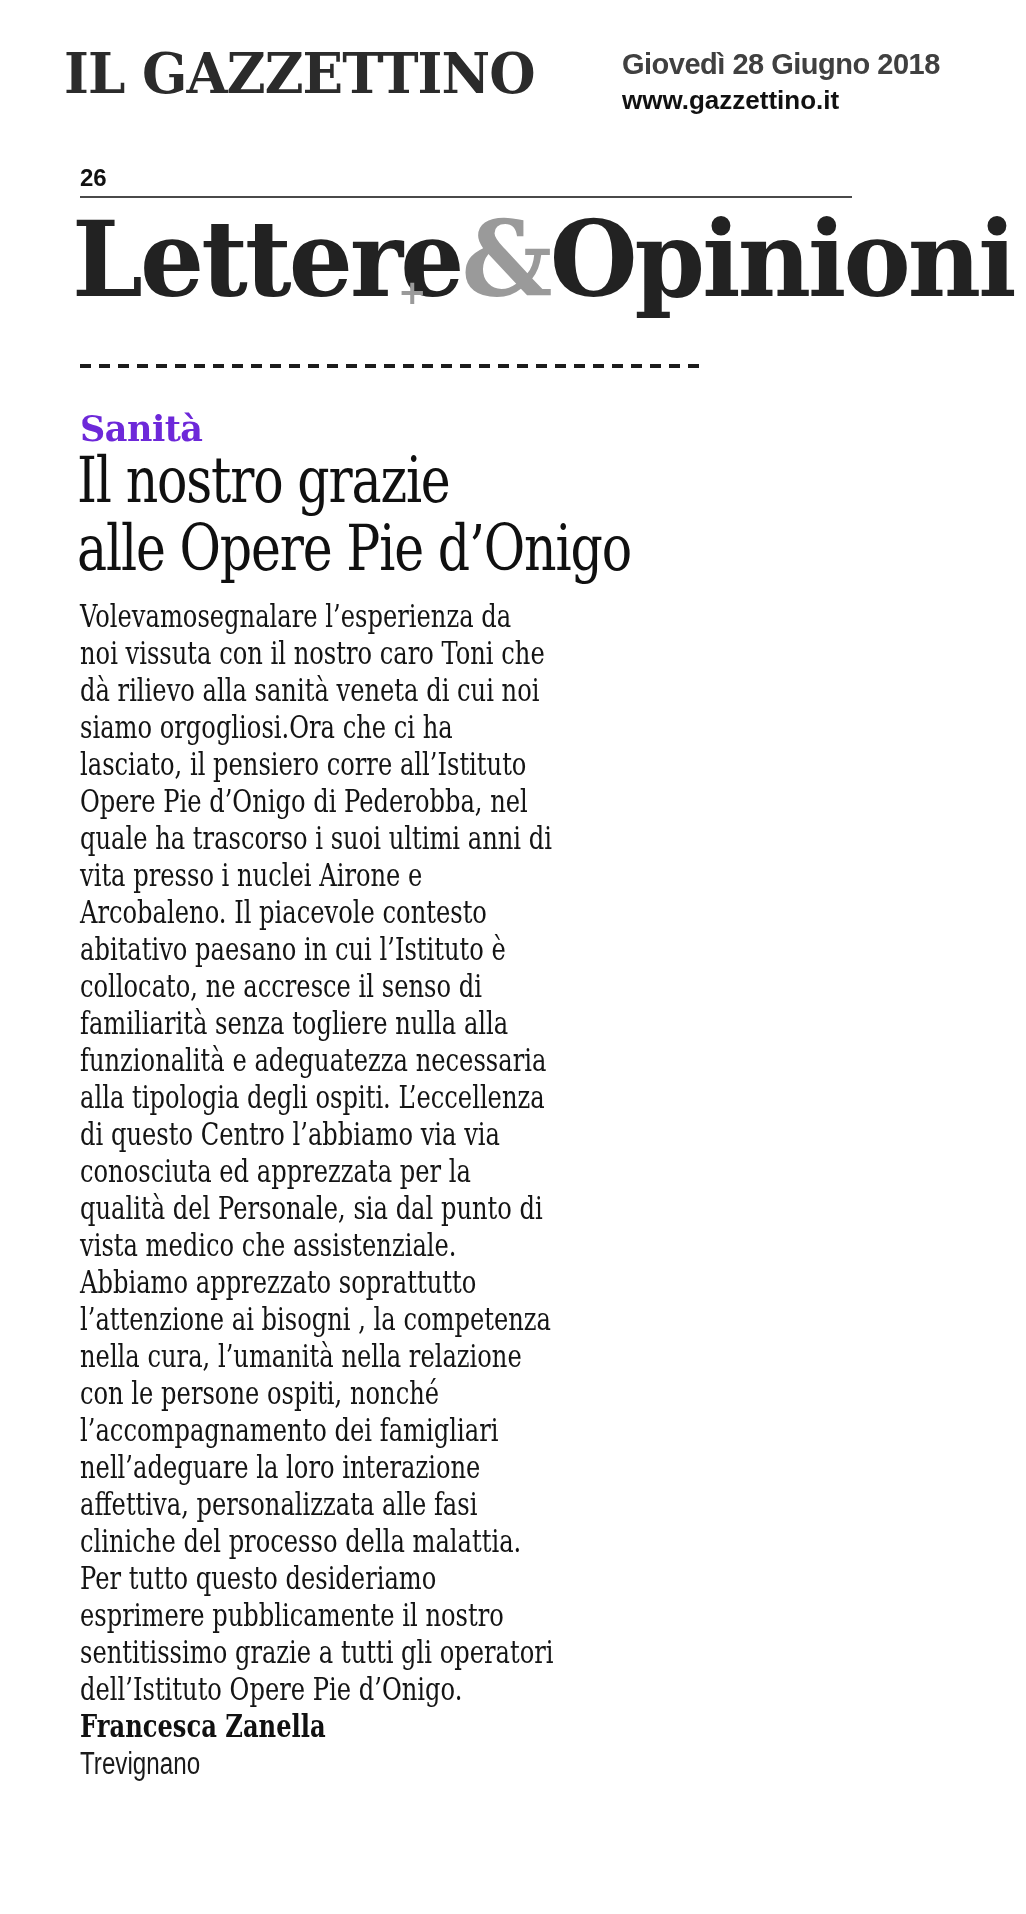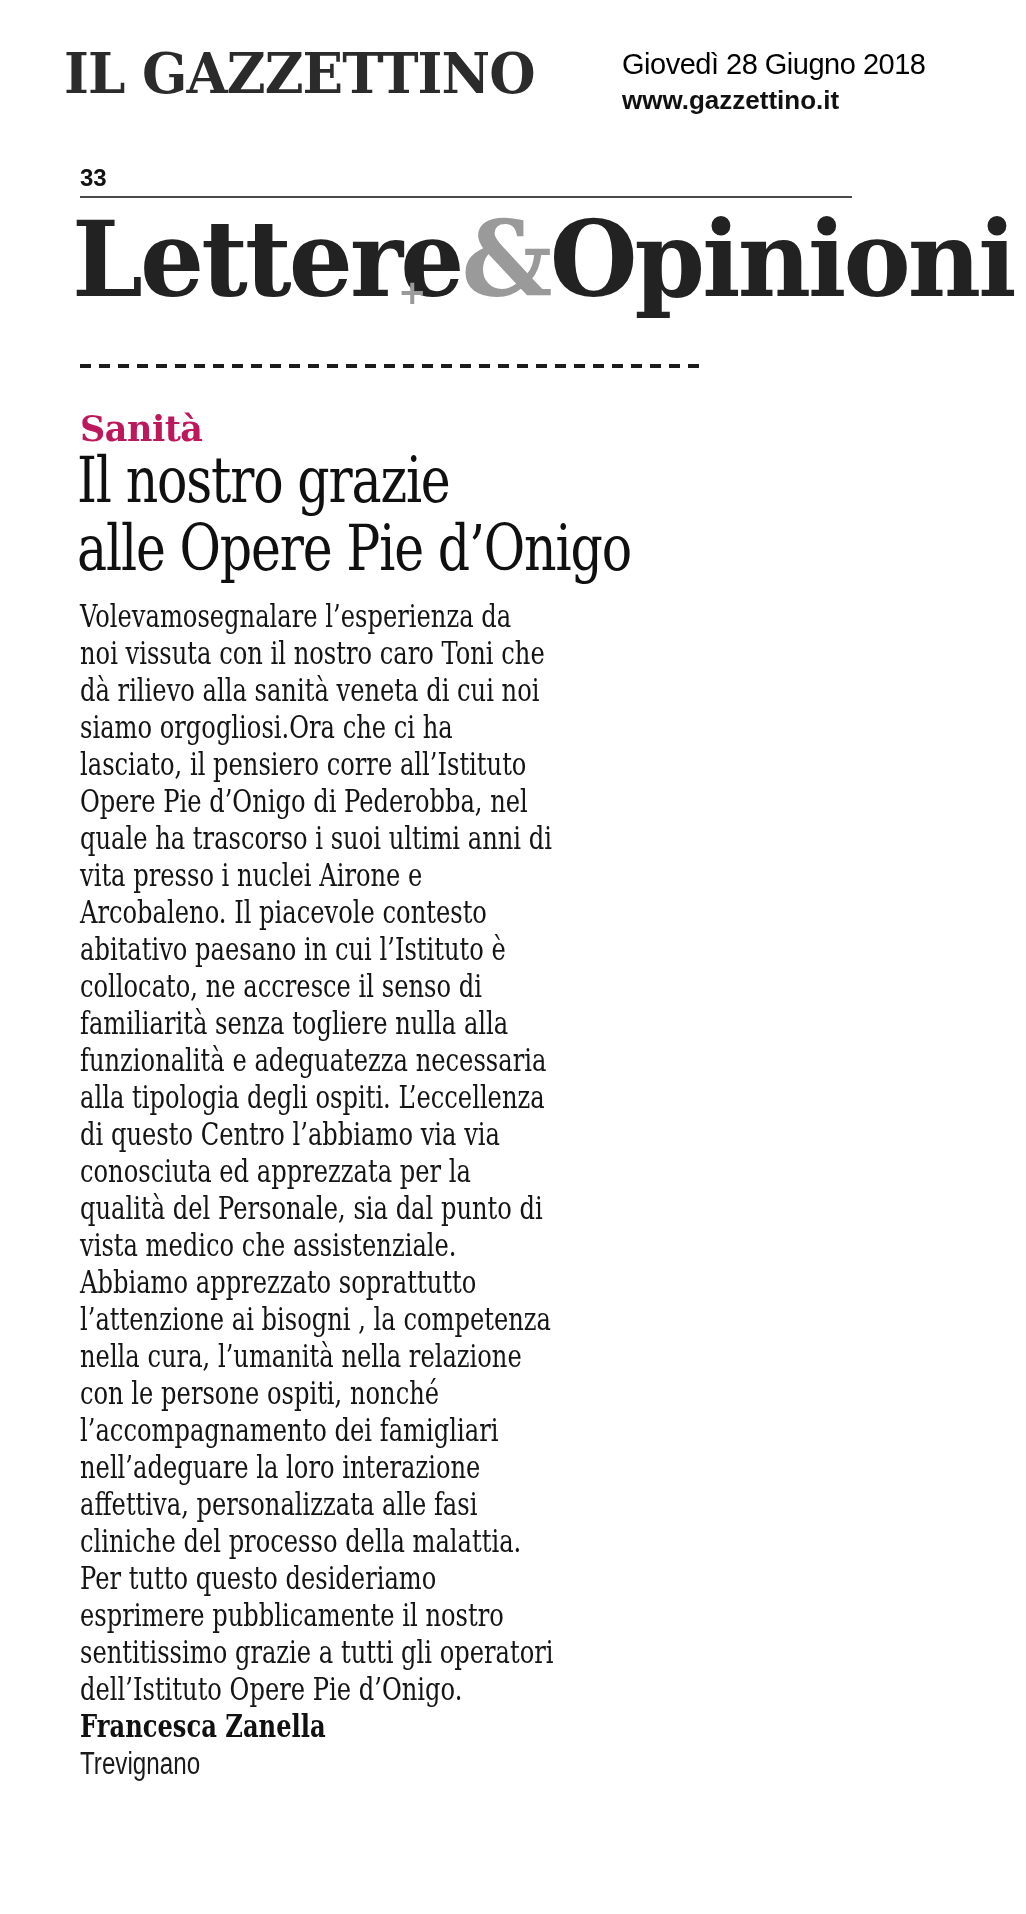--- a/index.html
+++ b/index.html
@@ -25,22 +25,22 @@
     transform-origin: left top;
     white-space: nowrap;
   }
   .date-block {
     left: 622px; top: 48px;
     font-family: "Liberation Sans", sans-serif;
     white-space: nowrap;
   }
   .date-line {
     font-size: 29px;
-    font-weight: 400;
-    color: #000000;
+    font-weight: 700;
+    color: #404040;
     letter-spacing: -0.5px;
   }
   .site-line {
     font-size: 26px;
     font-weight: 700;
     color: #111111;
     margin-top: 4px;
     letter-spacing: 0px;
   }
 
@@ -88,21 +88,21 @@
       #1c1c1c 0px, #1c1c1c 11px,
       transparent 11px, transparent 19px);
   }
 
   
   .kicker {
     left: 80px; top: 408px;
     font-family: "DejaVu Serif", serif;
     font-weight: 700;
     font-size: 35px;
-    color: #be185d;
+    color: #6d28d9;
     letter-spacing: -0.5px;
   }
   .article-title {
     left: 77px; top: 446px;
     font-family: "DejaVu Serif", serif;
     font-weight: 400;
     font-size: 64px;
     line-height: 68px;
     color: #101010;
     letter-spacing: -1.5px;
@@ -142,21 +142,21 @@
 </head>
 <body>
 
 <div class="abs logo">IL GAZZETTINO</div>
 
 <div class="abs date-block">
   <div class="date-line">Giovedì 28 Giugno 2018</div>
   <div class="site-line">www.gazzettino.it</div>
 </div>
 
-<div class="abs page-number">33</div>
+<div class="abs page-number">26</div>
 <div class="abs folio-rule"></div>
 
 <div class="abs masthead">
   <span>Lettere</span><span class="amp" style="color: rgb(154, 154, 154);">&amp;</span><span>Opinioni</span>
 </div>
 <div class="abs plus-glyph">+</div>
 
 <div class="abs dashed-rule"></div>
 
 <div class="abs kicker">Sanità</div>

